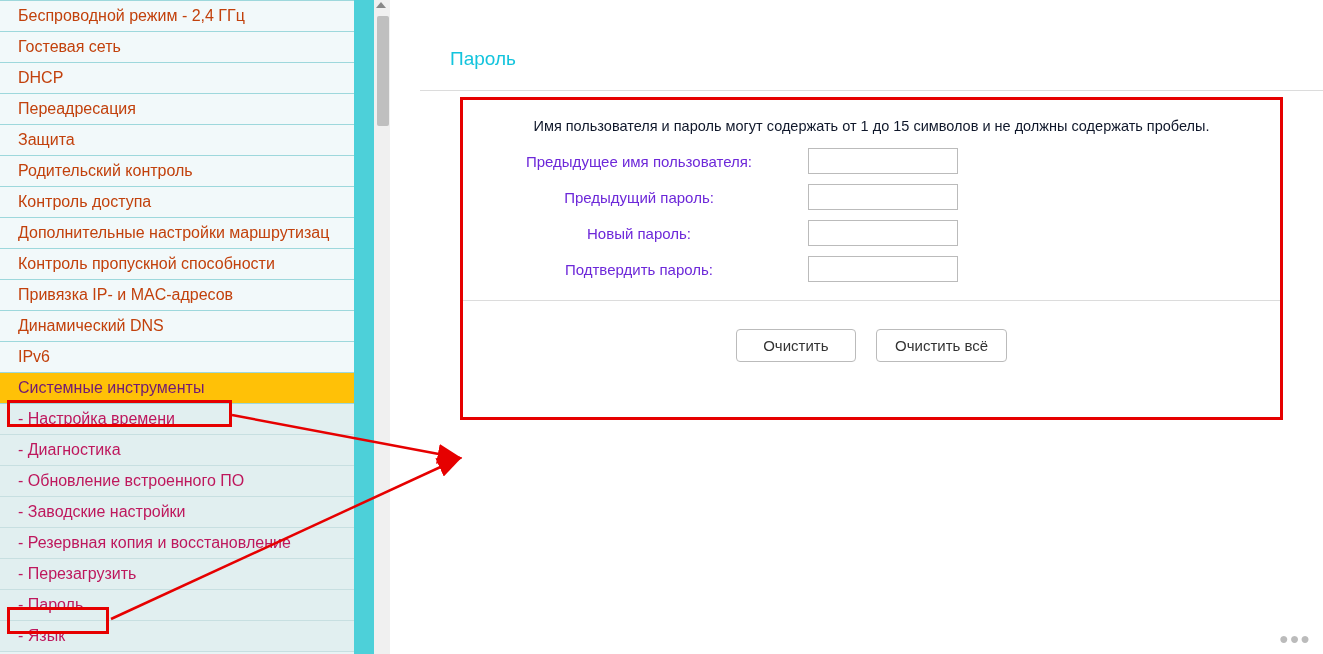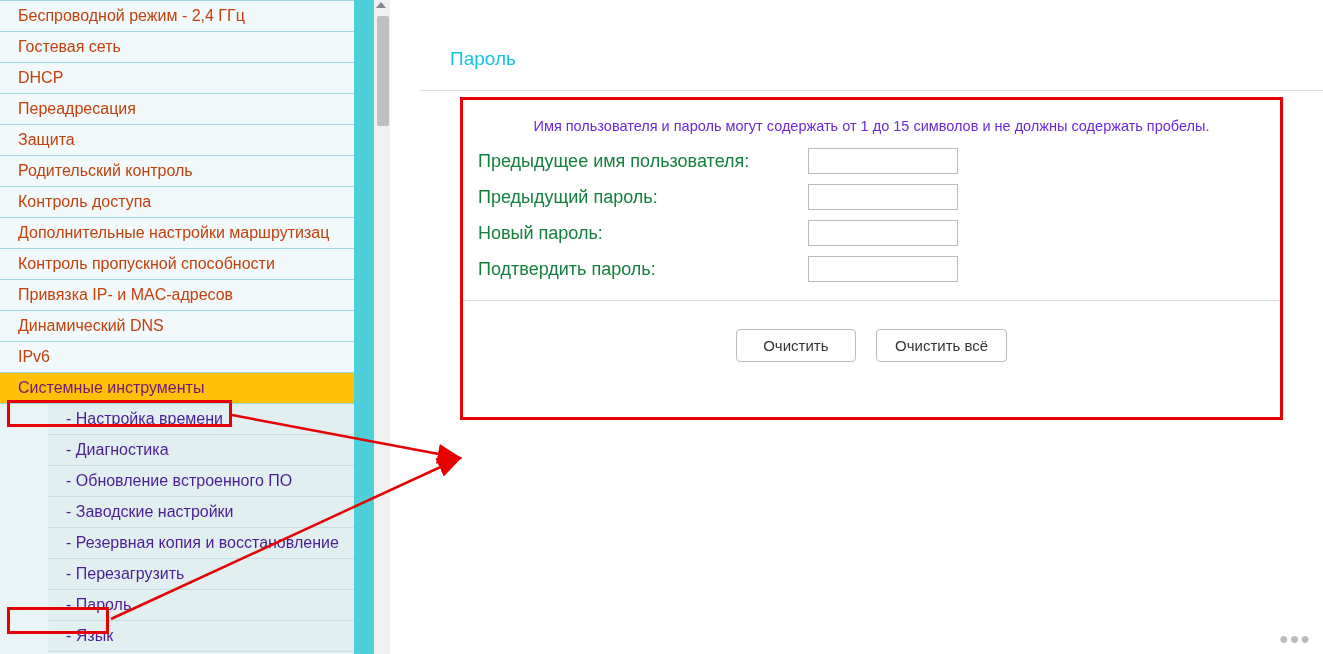--- a/index.html
+++ b/index.html
@@ -38,24 +38,23 @@
       cursor: pointer;
       white-space: nowrap;
       overflow: hidden;
     }
     .sidebar li.selected {
       background: #ffc107;
       color: #701a75;
     }
     .sidebar li.submenu {
       background: #e1eff0;
-      color: #4c1d95;
+      color: #be185d;
       padding-left: 18px;
       border-bottom: 1px solid #c7dfe1;
-      margin-left: 48px;
     }
     .scroll-col {
       width: 28px;
       background: #f0f0f0;
       position: relative;
     }
     .scroll-col::before {
       content: "";
       position: absolute;
       top: 0;
@@ -94,35 +93,35 @@
       padding: 28px 0 20px 30px;
       border-bottom: 1px solid #dcdcdc;
     }
     .form-panel {
       border: 3px solid #e60000;
       margin: 6px 40px 0 40px;
       padding: 18px 15px 0 15px;
       position: relative;
     }
     .hint {
-      color: #6d28d9;
+      color: #0f172a;
       font-size: 14.5px;
       text-align: center;
       margin-bottom: 14px;
     }
     .form-row {
       display: flex;
       align-items: center;
       margin-bottom: 10px;
     }
     .form-label {
       width: 330px;
-      text-align: left;
-      font-size: 18px;
-      color: #15803d;
+      text-align: center;
+      font-size: 15px;
+      color: #6d28d9;
       padding-right: 8px;
     }
     .form-input {
       width: 150px;
       height: 26px;
       border: 1px solid #bbb;
       padding: 2px 4px;
       font-size: 14px;
     }
     .hr {

